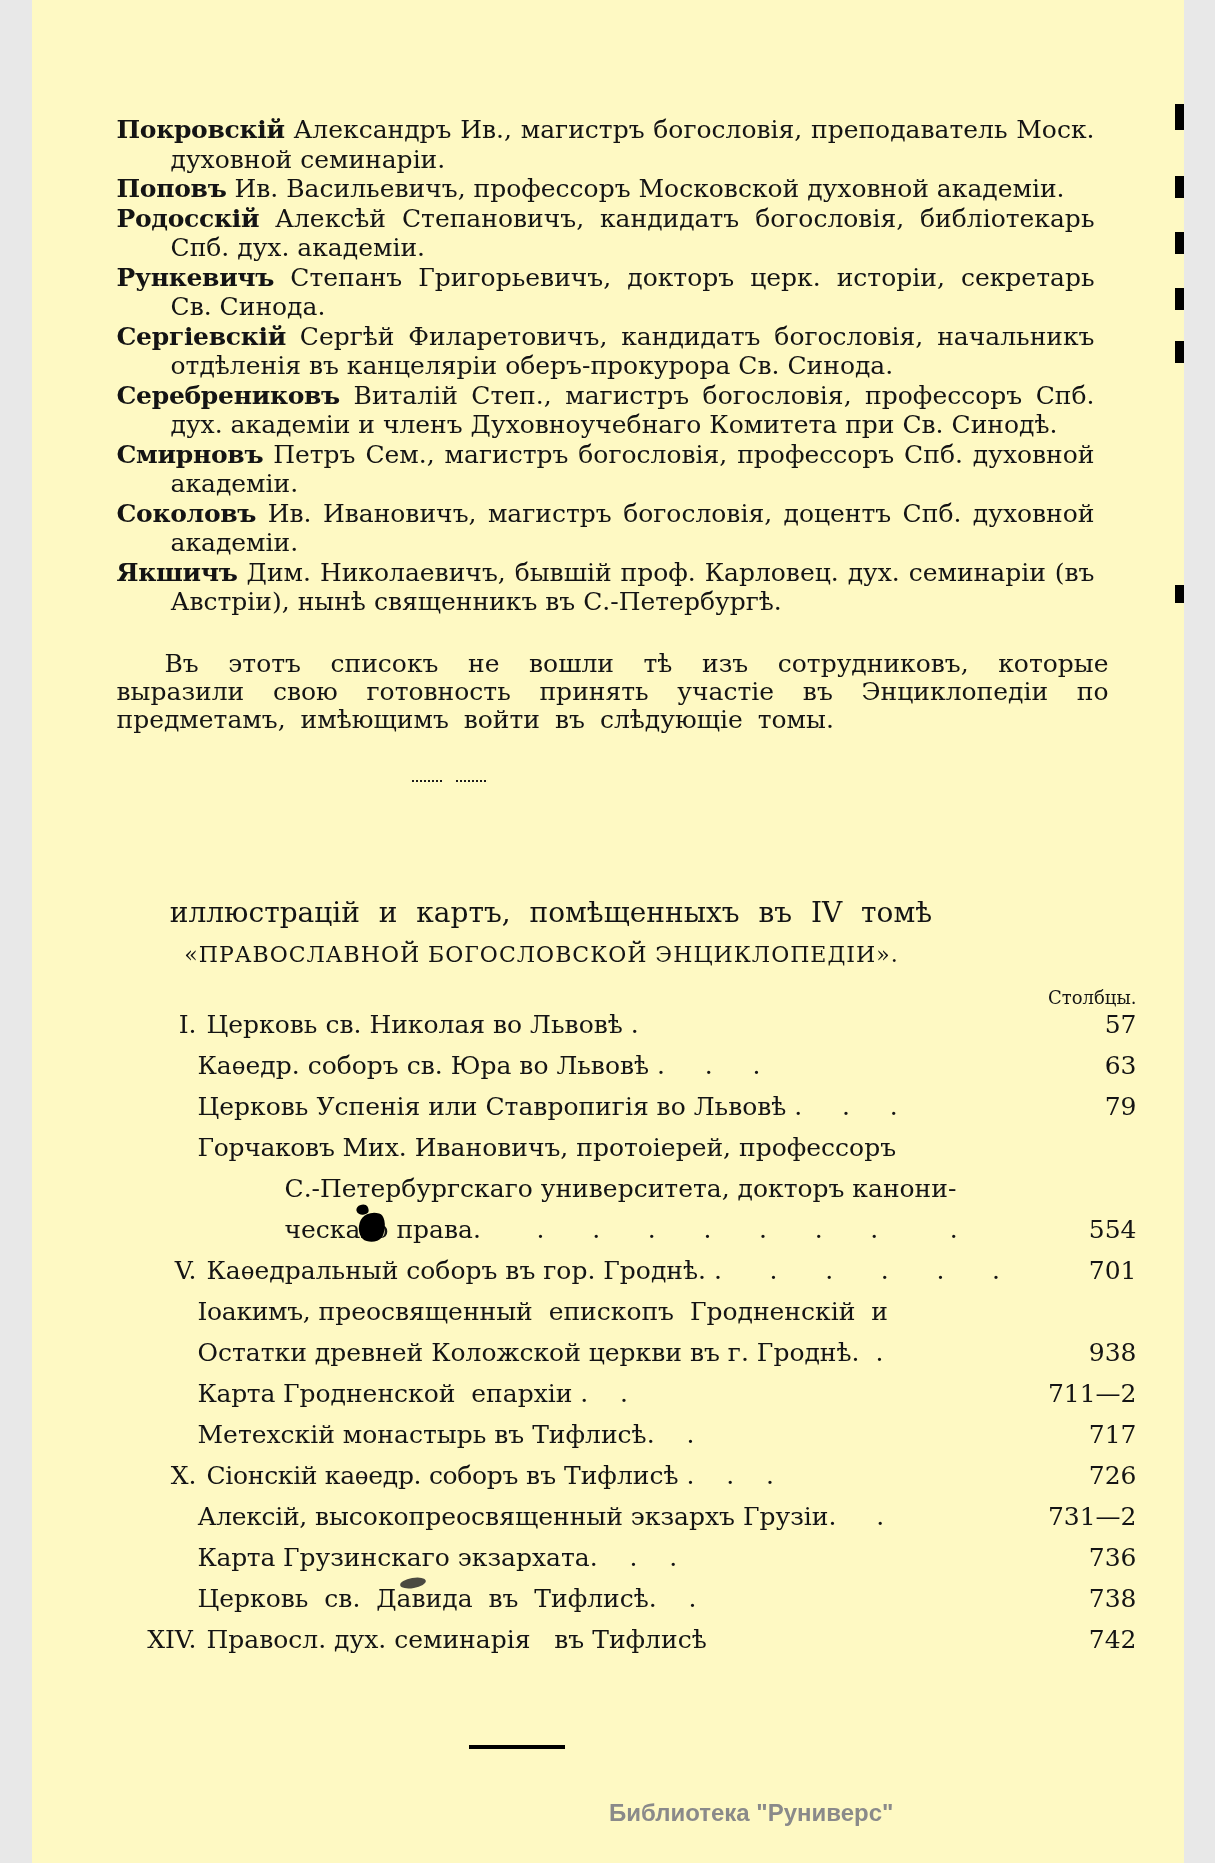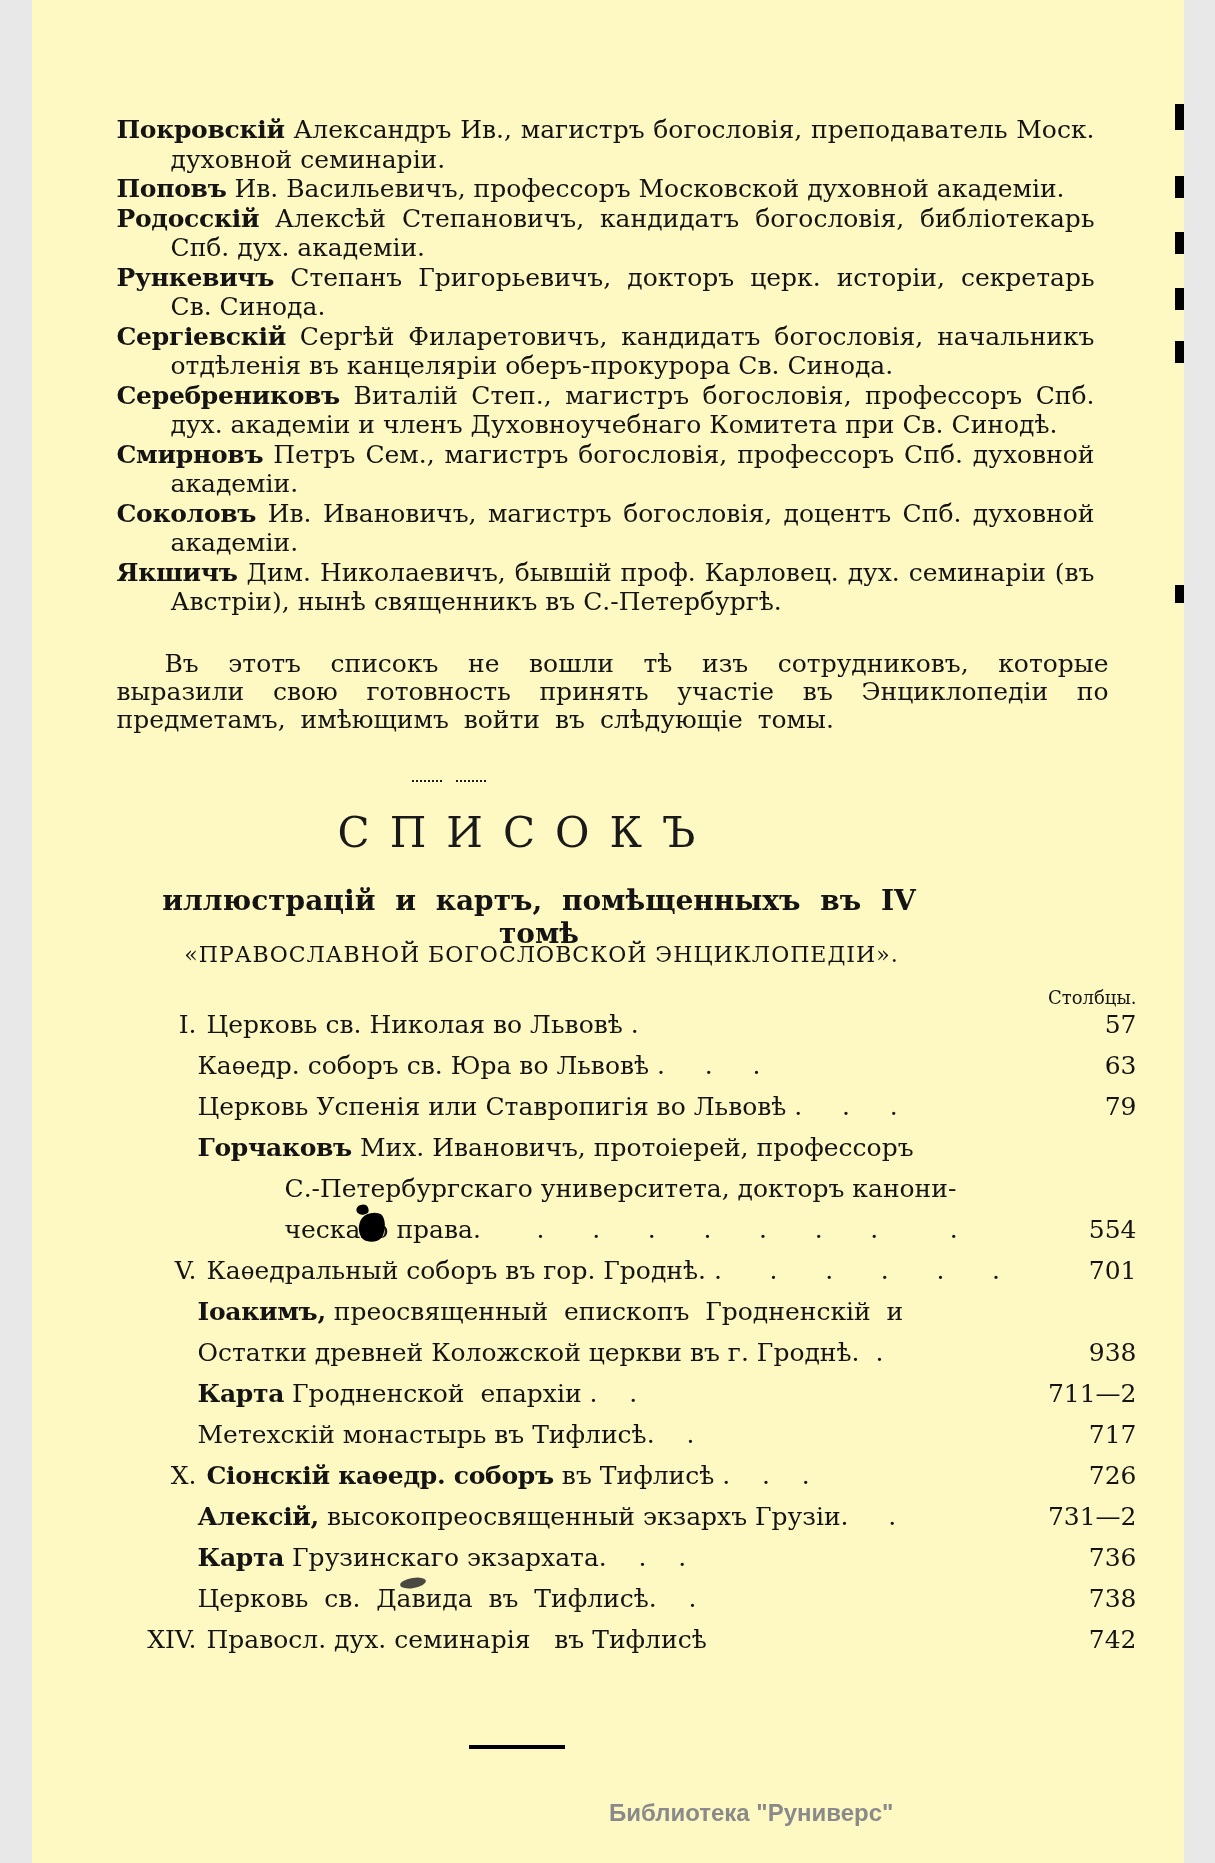--- a/index.html
+++ b/index.html
@@ -21,35 +21,35 @@
     word-spacing:7px; }
 
   
   .divider-dashes { position:absolute; top:780px; left:380px; display:flex; gap:14px; }
   .divider-dashes span { display:block; width:30px; border-top:2px dotted #1c1c1c; }
 
   
   .heading { position:absolute; top:808px; left:85px; width:800px; margin:0;
     font-size:42px; font-weight:400; letter-spacing:20px; text-indent:20px;
     text-align:center; color:#1a1a1a; }
-  .subtitle { position:absolute; top:884px; left:85px; width:845px; margin:0;
-    font-size:28px; font-weight:700; word-spacing:10px; text-align:center; }
+  .subtitle { position:absolute; top:884px; left:85px; width:845px; margin:12px;
+    font-size:28px; font-weight:400; word-spacing:10px; text-align:center; }
   .subtitle2 { position:absolute; top:942px; left:85px; width:850px; margin:0;
     font-size:22px; font-weight:400; letter-spacing:1px; text-align:center; }
   .col-header { position:absolute; top:987px; left:930px; width:175px;
     text-align:right; font-size:18px; }
 
   
   .toc { position:absolute; top:1004px; left:85px; width:1020px; font-size:25px; }
   .toc-row { position:relative; height:41px; }
   .toc-num { position:absolute; left:0; top:0; width:80px; text-align:right; line-height:41px; }
   .toc-title { position:absolute; left:90px; top:0; line-height:41px; white-space:pre; }
   .ind1 .toc-title { left:81px; }
   .ind2 .toc-title { left:168px; }
-  .toc-title b { font-weight:700; letter-spacing:-0.3px; }
+  .toc-title b { font-weight:400; letter-spacing:-0.3px; }
   .toc-page { position:absolute; right:0; top:0; line-height:41px; text-align:center; }
 
   
   .rule { position:absolute; top:1745px; left:437px; width:96px; height:4px; background:#000; }
   .watermark { position:absolute; top:1799px; right:290px;
     font-family:"Liberation Sans","DejaVu Sans",sans-serif;
     font-size:24px; font-weight:700; color:#8a8a8a; }
   .edge-mark { position:absolute; right:0; width:9px; background:#000; }
   .em1{top:104px;height:26px} .em2{top:176px;height:22px} .em3{top:232px;height:22px}
   .em4{top:288px;height:22px} .em5{top:341px;height:22px} .em6{top:585px;height:18px}
@@ -77,21 +77,20 @@
       <div class="contrib"><b>Якшичъ</b><span> Дим. Николаевичъ, бывшій проф.  Карловец. дух. семинаріи (въ Австріи), нынѣ священникъ въ С.-Петербургѣ.</span></div>
     </section>
 
   <p class="note">Въ этотъ списокъ не вошли тѣ изъ сотрудниковъ, которые выразили свою готовность принять участіе въ Энциклопедіи по предметамъ, имѣющимъ войти въ слѣдующіе томы.</p>
 
   <div class="divider-dashes">
     <span></span>
     <span></span>
   </div>
 
-  <h1 class="heading">СПИСОКЪ</h1>
   <h2 class="subtitle">иллюстрацій и картъ, помѣщенныхъ въ IV томѣ</h2>
   <h3 class="subtitle2">«ПРАВОСЛАВНОЙ БОГОСЛОВСКОЙ ЭНЦИКЛОПЕДІИ».</h3>
 
   <div class="col-header">Столбцы.</div>
 
   <div class="toc">
       <div class="toc-row ind0">
         <span class="toc-num">I.</span>
         <span class="toc-title">Церковь св. Николая во Львовѣ .</span>
         <span class="toc-page">57</span>

